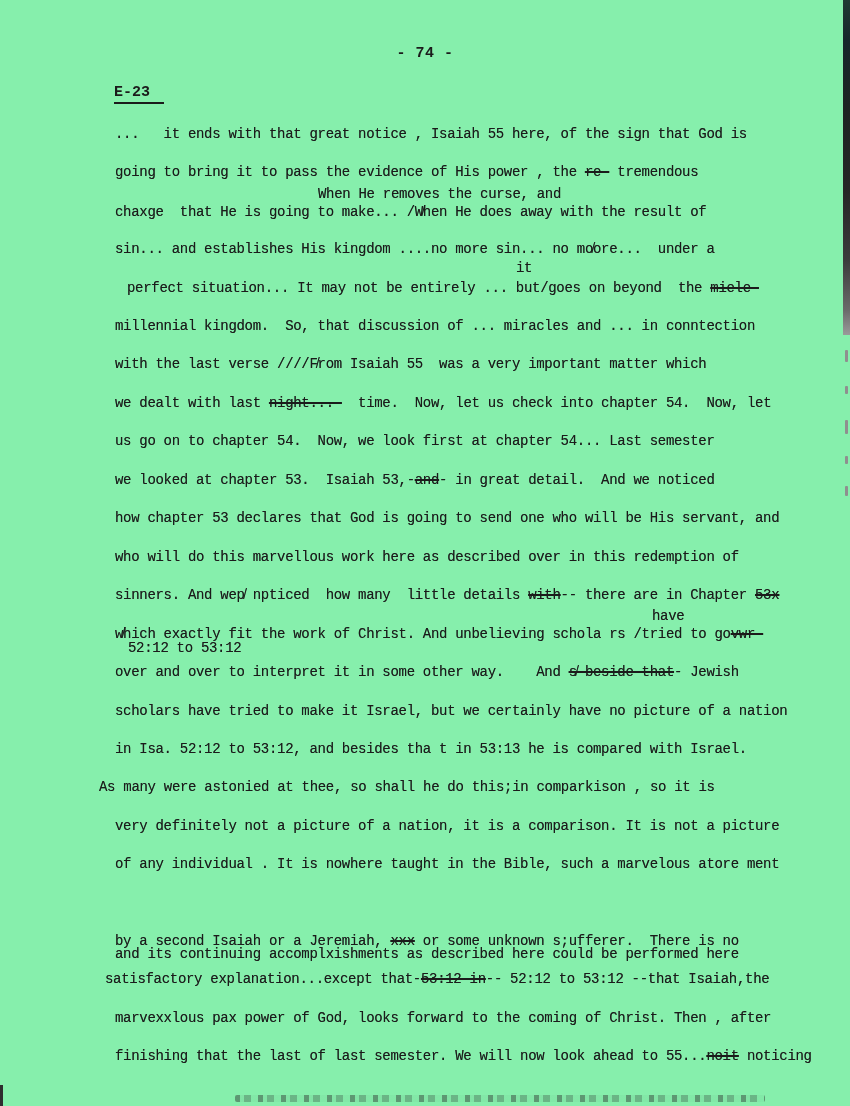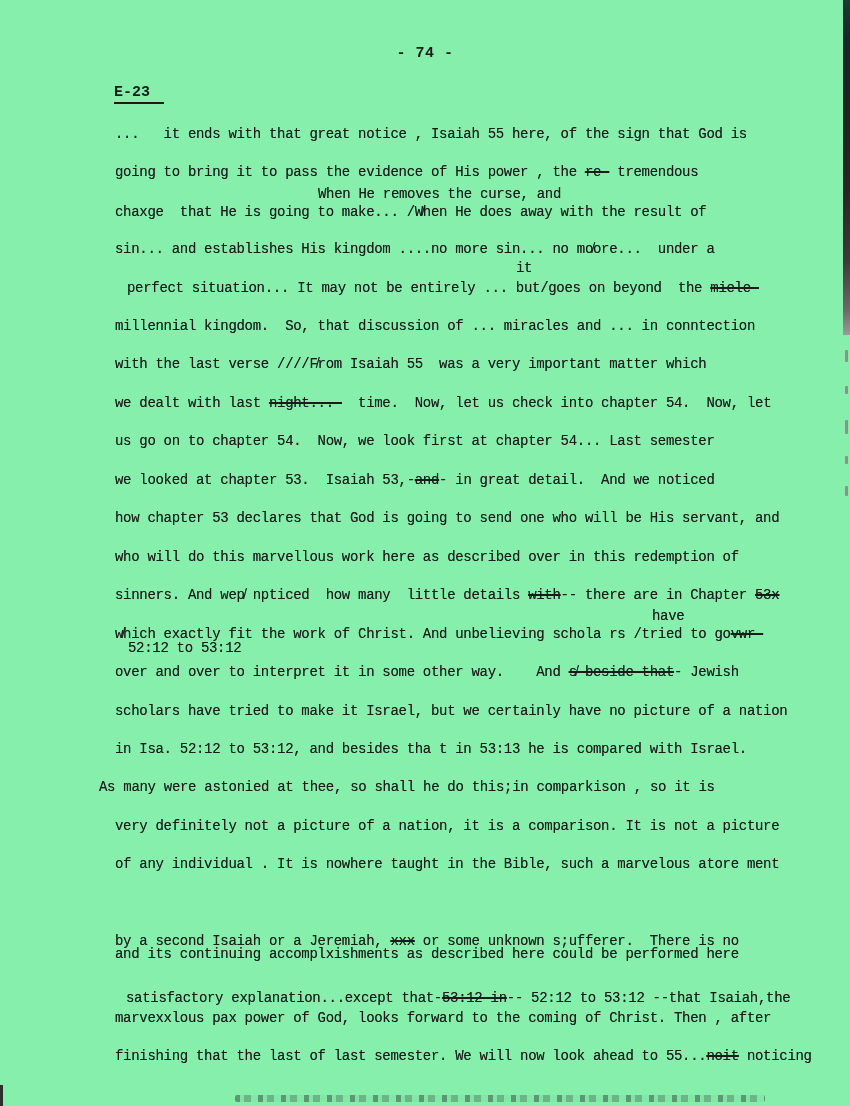--- a/index.html
+++ b/index.html
@@ -118,21 +118,21 @@
       <div class="tline" style="top: 608px; left: 652px;"><span>have</span></div>
       <div class="tline" style="top: 626px; left: 115px;"><span>w̸hich exactly fit the work of Christ. And unbelieving schola rs /tried to go</span><span class="strike">vwr-</span></div>
       <div class="tline" style="top: 664px; left: 115px;"><span>over and over to interpret it in some other way.    And </span><span class="strike">s̸-beside that</span><span>- Jewish</span></div>
       <div class="tline" style="top: 703px; left: 115px;"><span>scholars have tried to make it Israel, but we certainly have no picture of a nation</span></div>
       <div class="tline" style="top: 741px; left: 115px;"><span>in Isa. 52:12 to 53:12, and besides tha t in 53:13 he is compared with Israel.</span></div>
       <div class="tline" style="top: 779px; left: 99px;"><span>As many were astonied at thee, so shall he do this;in comparkison , so it is</span></div>
       <div class="tline" style="top: 818px; left: 115px;"><span>very definitely not a picture of a nation, it is a comparison. It is not a picture</span></div>
       <div class="tline" style="top: 856px; left: 115px;"><span>of any individual . It is nowhere taught in the Bible, such a marvelous atore ment</span></div>
       <div class="tline" style="top: 946px; left: 115px;"><span>and its continuing accomplxishments as described here could be performed here</span></div>
       <div class="tline" style="top: 933px; left: 115px;"><span>by a second Isaiah or a Jeremiah, </span><span class="strike">xxx</span><span> or some unknown s;ufferer.  There is no</span></div>
-      <div class="tline" style="top: 971px; left: 126px; margin-top: 19px;"><span>satisfactory explanation...except that-</span><span class="strike">53:12-in</span><span>-- 52:12 to 53:12 --that Isaiah,the</span></div>
+      <div class="tline" style="top: 971px; left: 105px;"><span>satisfactory explanation...except that-</span><span class="strike">53:12-in</span><span>-- 52:12 to 53:12 --that Isaiah,the</span></div>
       <div class="tline" style="top: 1010px; left: 115px;"><span>marvexxlous pax power of God, looks forward to the coming of Christ. Then , after</span></div>
       <div class="tline" style="top: 1048px; left: 115px;"><span>finishing that the last of last semester. We will now look ahead to 55...</span><span class="strike">noit</span><span> noticing</span></div>
     </div>
 
   <div class="edge-strip"></div>
   <div class="edge-dash" style="top:350px;height:12px;"></div>
   <div class="edge-dash" style="top:386px;height:8px;"></div>
   <div class="edge-dash" style="top:420px;height:14px;"></div>
   <div class="edge-dash" style="top:456px;height:8px;"></div>
   <div class="edge-dash" style="top:486px;height:10px;"></div>

